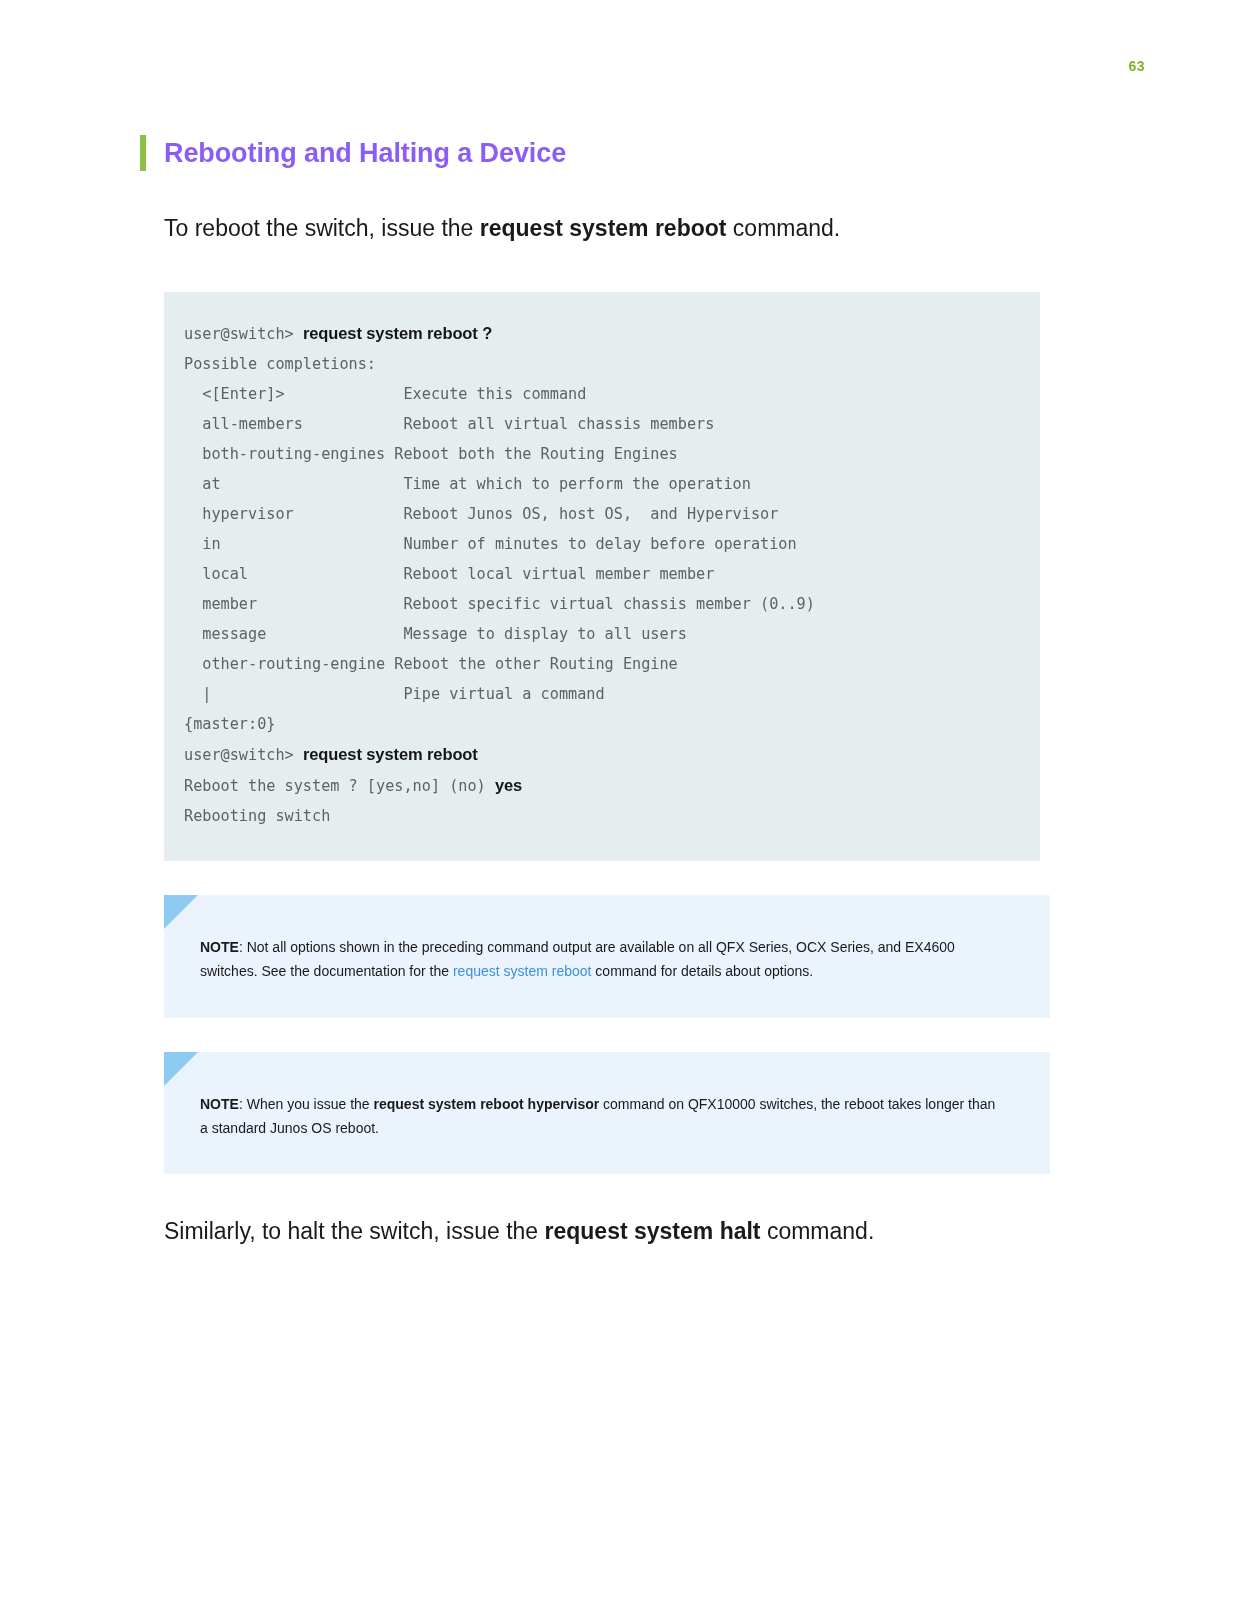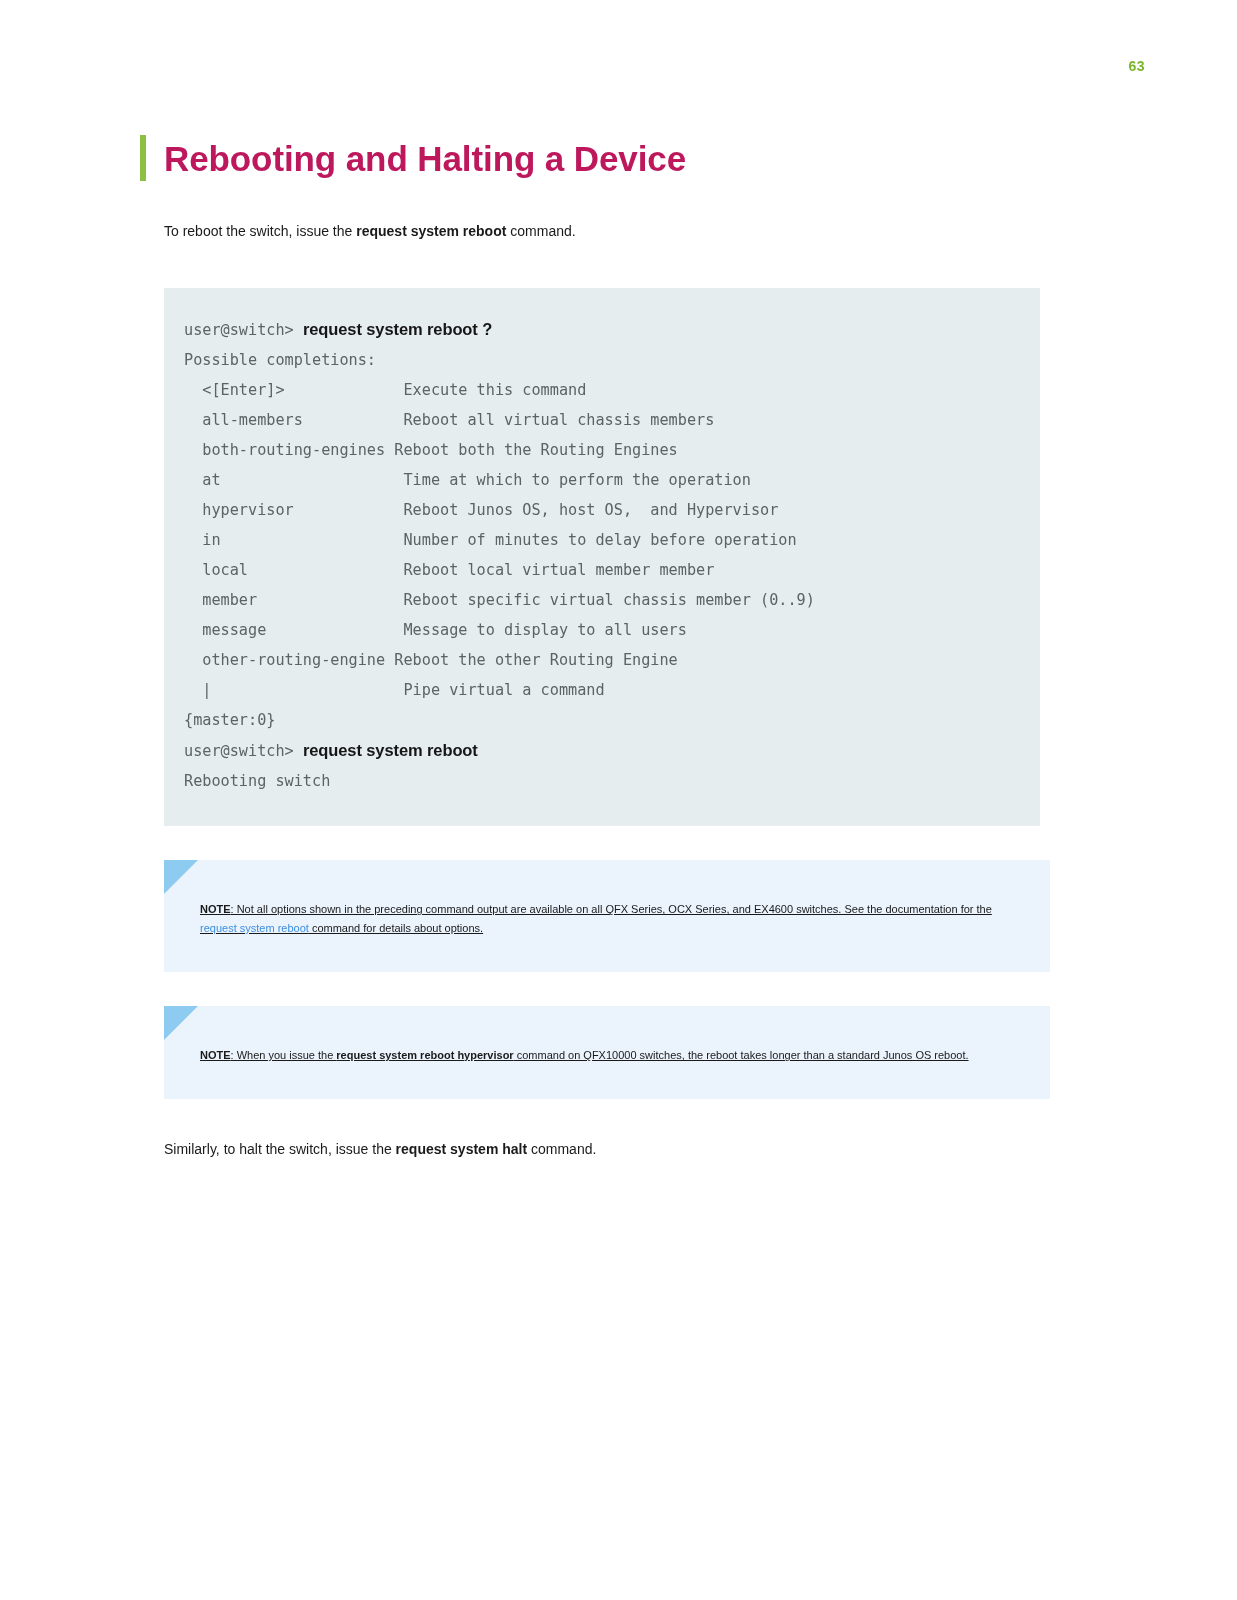--- a/index.html
+++ b/index.html
@@ -41,31 +41,31 @@
     align-items: stretch;
     margin-bottom: 40px;
   }
   .heading-bar {
     width: 6px;
     background: #8cc043;
     margin-right: 18px;
     flex: 0 0 6px;
   }
   .heading-text {
-    font-size: 35px;
+    font-size: 27px;
     font-weight: bold;
-    color: #be185d;
+    color: #8b5cf6;
     line-height: 1.25;
     letter-spacing: -0.1px;
     padding-top: 2px;
   }
 
   
   .para {
-    font-size: 14px;
+    font-size: 23px;
     line-height: 1.55;
     color: #1a1a1a;
     margin: 0 0 0 24px;
   }
   .para b { font-weight: bold; }
 
   
   .codeblock {
     margin: 46px 0 0 24px;
     background: #e6edef;
@@ -100,24 +100,23 @@
   .note-corner {
     position: absolute;
     top: 0;
     left: 0;
     width: 0;
     height: 0;
     border-top: 34px solid #8ecbf0;
     border-right: 34px solid transparent;
   }
   .note-text {
-    font-size: 11px;
+    font-size: 14px;
     line-height: 1.72;
     color: #1a1a1a;
-    text-decoration: underline;
   }
   .note-text b { font-weight: bold; }
   .note-label { font-weight: bold; }
   .note-link { color: #3d8fe0; }
 
   .tail-para { margin-top: 40px; }
 </style>
 </head>
 <body>
 
@@ -143,20 +142,21 @@
     <div class="code-line">  at                    Time at which to perform the operation</div>
     <div class="code-line">  hypervisor            Reboot Junos OS, host OS,  and Hypervisor</div>
     <div class="code-line">  in                    Number of minutes to delay before operation</div>
     <div class="code-line">  local                 Reboot local virtual member member</div>
     <div class="code-line">  member                Reboot specific virtual chassis member (0..9)</div>
     <div class="code-line">  message               Message to display to all users</div>
     <div class="code-line">  other-routing-engine Reboot the other Routing Engine</div>
     <div class="code-line">  |                     Pipe virtual a command</div>
     <div class="code-line">{master:0}</div>
     <div class="code-line"><span>user@switch&gt; </span><span class="cmd">request system reboot</span></div>
+    <div class="code-line"><span>Reboot the system ? [yes,no] (no) </span><span class="cmd">yes</span></div>
     <div class="code-line">Rebooting switch</div>
   </div>
 
   <div class="note">
     <span class="note-corner"></span>
     <div class="note-text">
       <span class="note-label">NOTE</span><span>: Not all options shown in the preceding command output are available on all QFX Series, OCX Series, and EX4600 switches. See the documentation for the </span><span class="note-link">request system reboot</span><span> command for details about options.</span>
     </div>
   </div>
 

